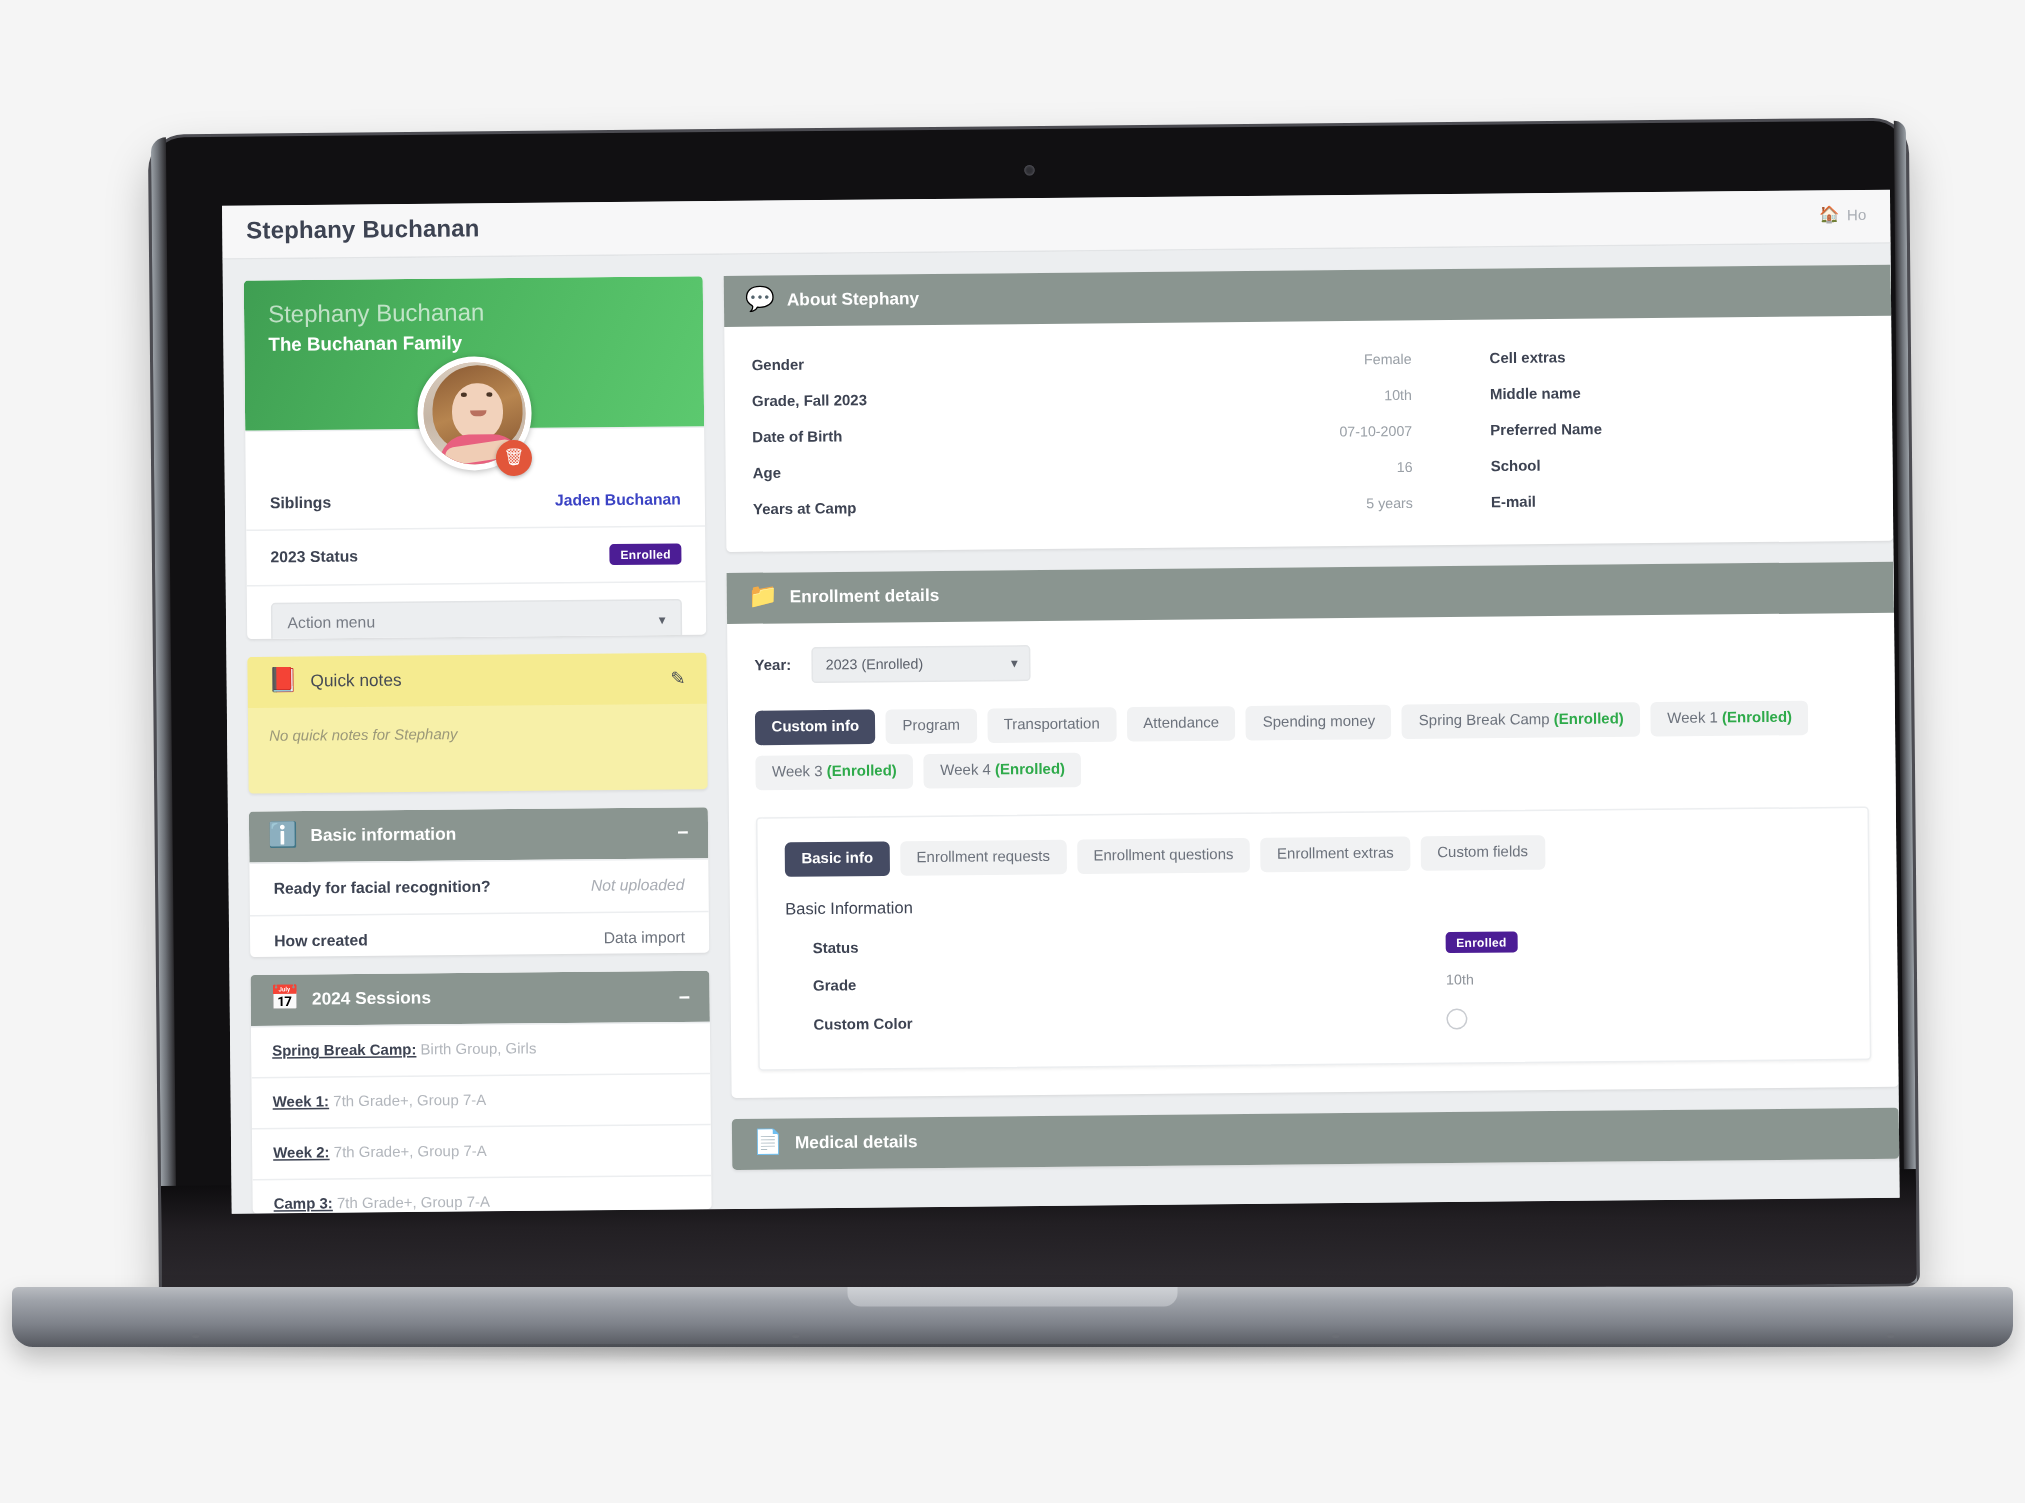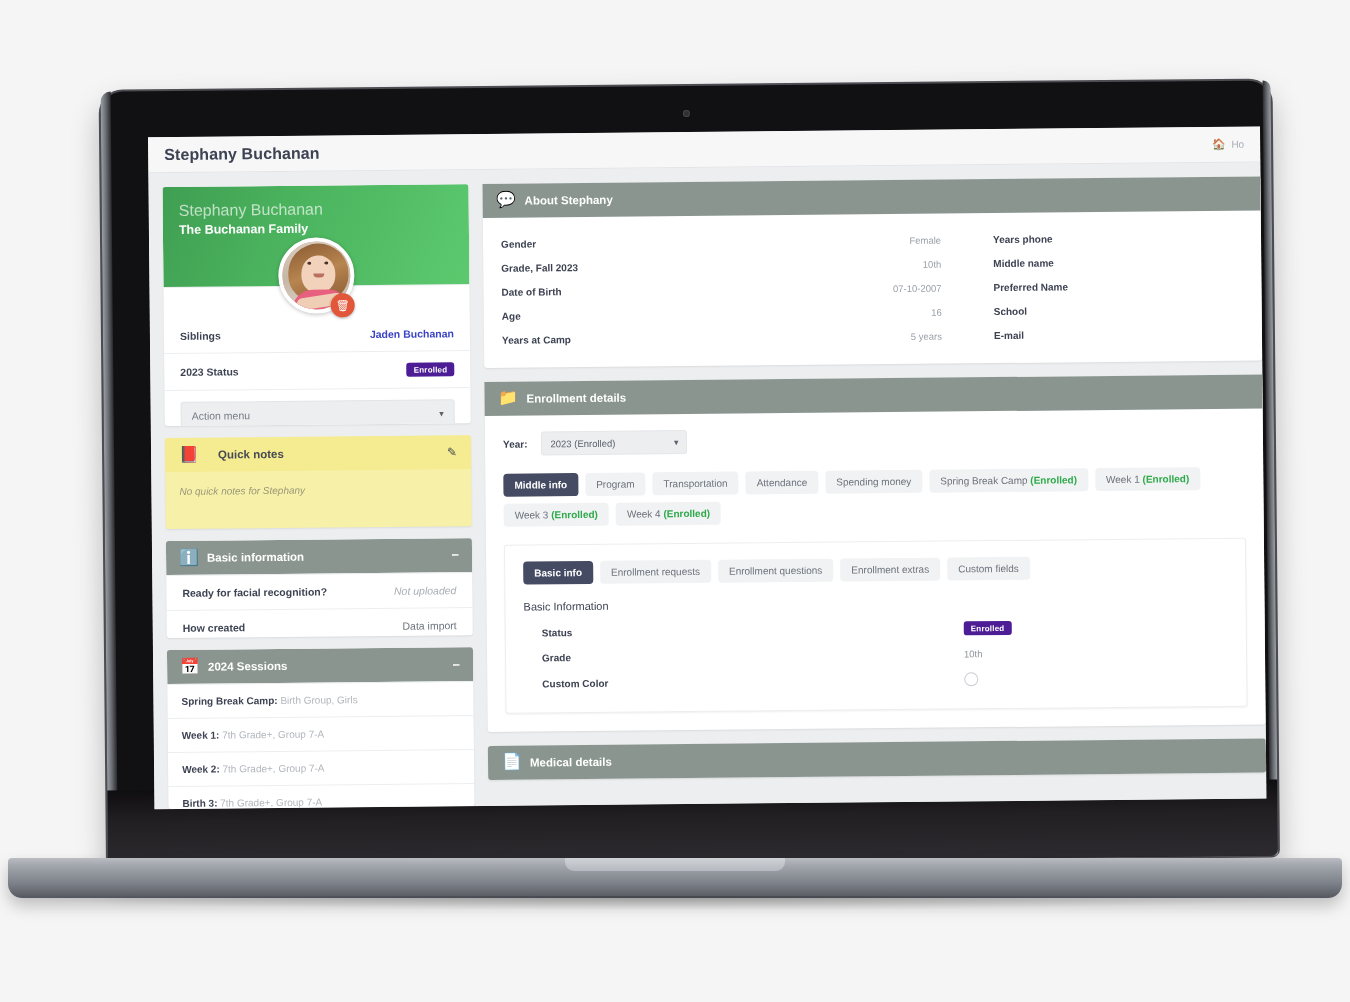--- a/index.html
+++ b/index.html
@@ -159,38 +159,38 @@
   }
   .caret{ font-size:9px; color:#5c616b; }
 
   
   #quick-notes{ background:#f7f0a8; border-radius:3px; box-shadow:0 1px 2px rgba(0,0,0,.08); overflow:hidden; }
   #qn-head{
     display:flex; align-items:center; justify-content:space-between;
     padding:9px 14px; background:#f5eb90;
   }
   #qn-head-left{ display:flex; align-items:center; gap:8px; }
-  #qn-title{ font-size:11.5px; font-weight:700; color:#454a54;margin-left:11px; }
+  #qn-title{ font-size:11.5px; font-weight:400; color:#454a54; }
   #qn-edit{ font-size:12px; color:#454a54; }
   #qn-body{ padding:14px 14px 38px 14px; font-size:10px; color:#9b9879; font-style:italic; }
 
   
   .sec-head{
     display:flex; align-items:center; justify-content:space-between;
     background:#8a9590; padding:9px 13px;
   }
   .sec-head-left{ display:flex;align-items:center;gap:8px; }
   .sec-title{ font-size:11.5px; font-weight:700; color:#fff;text-align:right; }
   .sec-minus{ color:#fff; font-size:13px; font-weight:700; line-height:1; }
 
   .sess-row{
     padding:11px 14px; border-top:1px solid #eceef0; font-size:10px; color:#b2b6bc;
   }
   .sess-row:first-of-type{border-top:none;}
-  .sess-row b{ color:#3d4352; font-weight:700; }
+  .sess-row b{ color:#3d4352; font-weight:700;text-decoration:underline; }
 
   
   #right-col{ flex:1; display:flex; flex-direction:column; gap:14px; min-width:0; }
 
   .card{ background:#fff; border-radius:3px; box-shadow:0 1px 2px rgba(0,0,0,.08); overflow:visible; }
   .card-head{
     background:#8a9590; display:flex; align-items:center; gap:8px;
     padding: 9px 14px;
   }
   .card-head .sec-title{ font-size:11.5px; }
@@ -342,38 +342,38 @@
               <div class="sess-row">
                 <b>Spring Break Camp:</b><span> Birth Group, Girls</span>
               </div>
               <div class="sess-row">
                 <b>Week 1:</b><span> 7th Grade+, Group 7-A</span>
               </div>
               <div class="sess-row">
                 <b>Week 2:</b><span> 7th Grade+, Group 7-A</span>
               </div>
               <div class="sess-row">
-                <b>Birth 3:</b><span> 7th Grade+, Group 7-A</span>
+                <b>Camp 3:</b><span> 7th Grade+, Group 7-A</span>
               </div>
             </div>
 
           </div>
 
           <div id="right-col">
 
             <div class="card">
               <div class="card-head">
                 <span class="ico">💬</span>
                 <span class="sec-title">About Stephany</span>
               </div>
               <div id="about-body">
                 <div class="about-line">
                   <span class="ab-k">Gender</span>
                   <span class="ab-v">Female</span>
-                  <span class="ab-k2">Years phone</span>
+                  <span class="ab-k2">Cell extras</span>
                 </div>
                 <div class="about-line">
                   <span class="ab-k">Grade, Fall 2023</span>
                   <span class="ab-v">10th</span>
                   <span class="ab-k2">Middle name</span>
                 </div>
                 <div class="about-line">
                   <span class="ab-k">Date of Birth</span>
                   <span class="ab-v">07-10-2007</span>
                   <span class="ab-k2">Preferred Name</span>
@@ -400,21 +400,21 @@
                 <div id="year-row">
                   <span id="year-label">Year:</span>
                   <div id="year-select">
                     <span>2023 (Enrolled)</span>
                     <span class="caret ico">▾</span>
                   </div>
                 </div>
 
                 <div id="tabrow">
                   <div class="tab active">
-                    <span>Middle info</span>
+                    <span>Custom info</span>
                   </div>
                   <div class="tab">
                     <span>Program</span>
                   </div>
                   <div class="tab">
                     <span>Transportation</span>
                   </div>
                   <div class="tab">
                     <span>Attendance</span>
                   </div>

